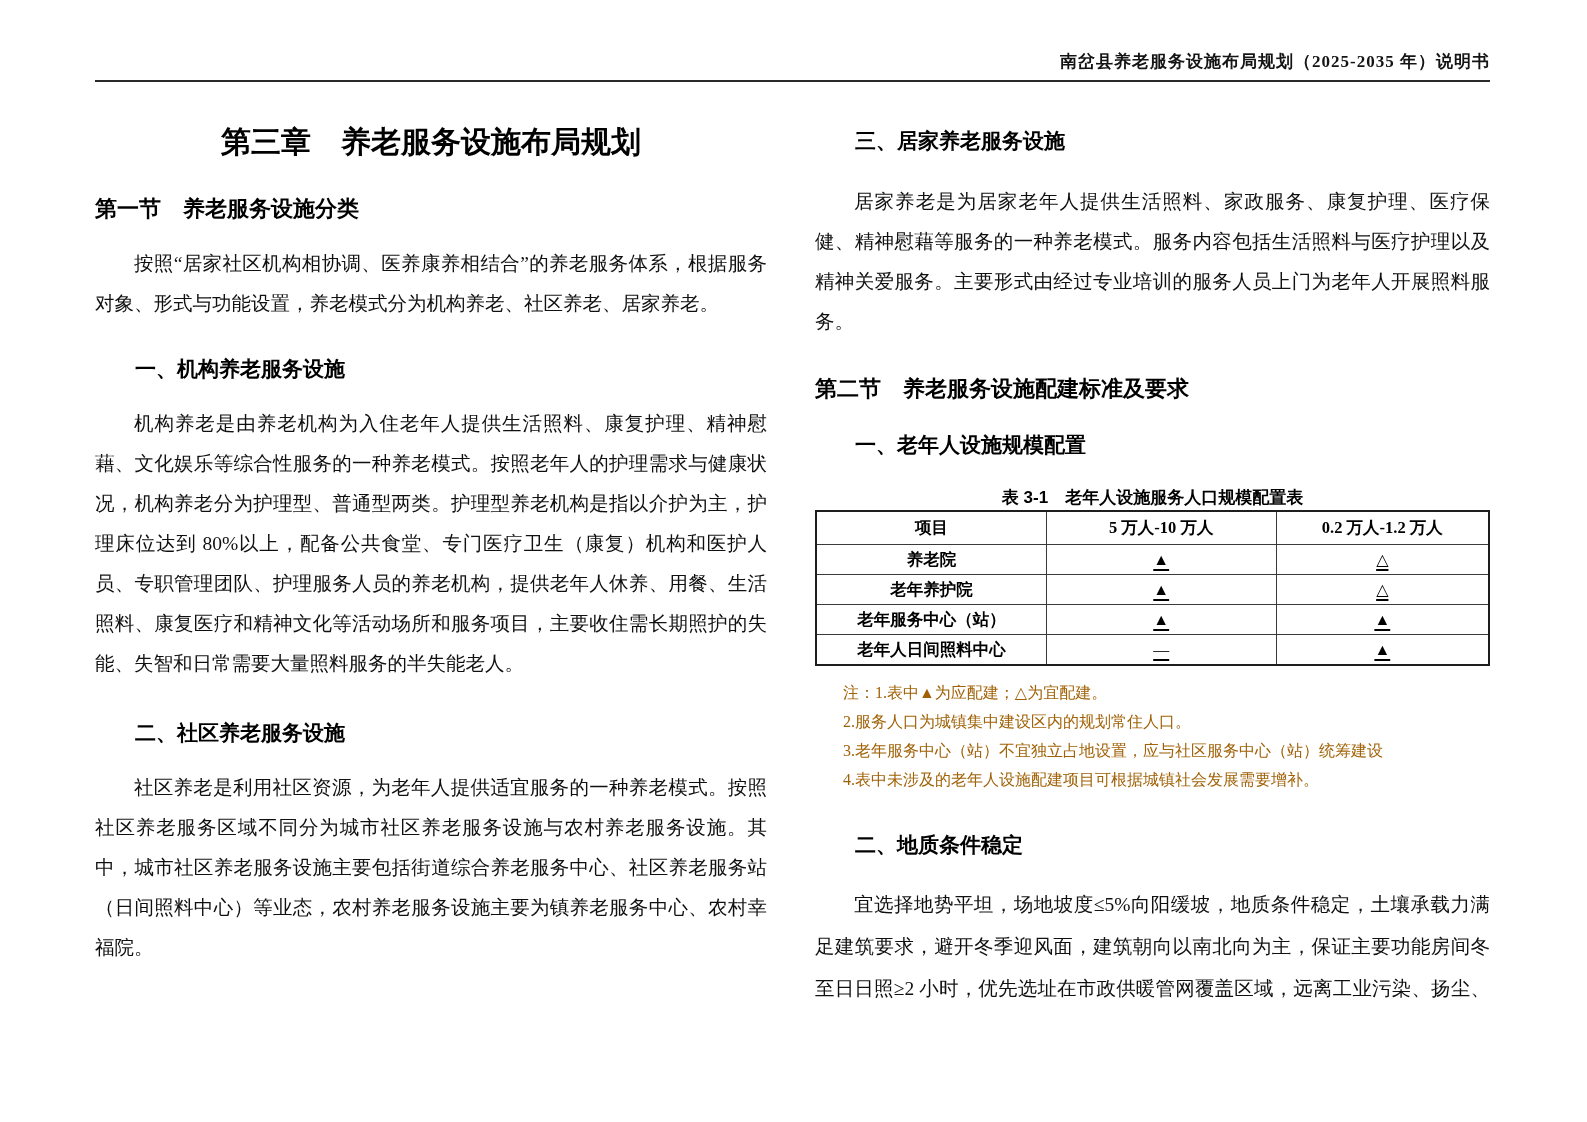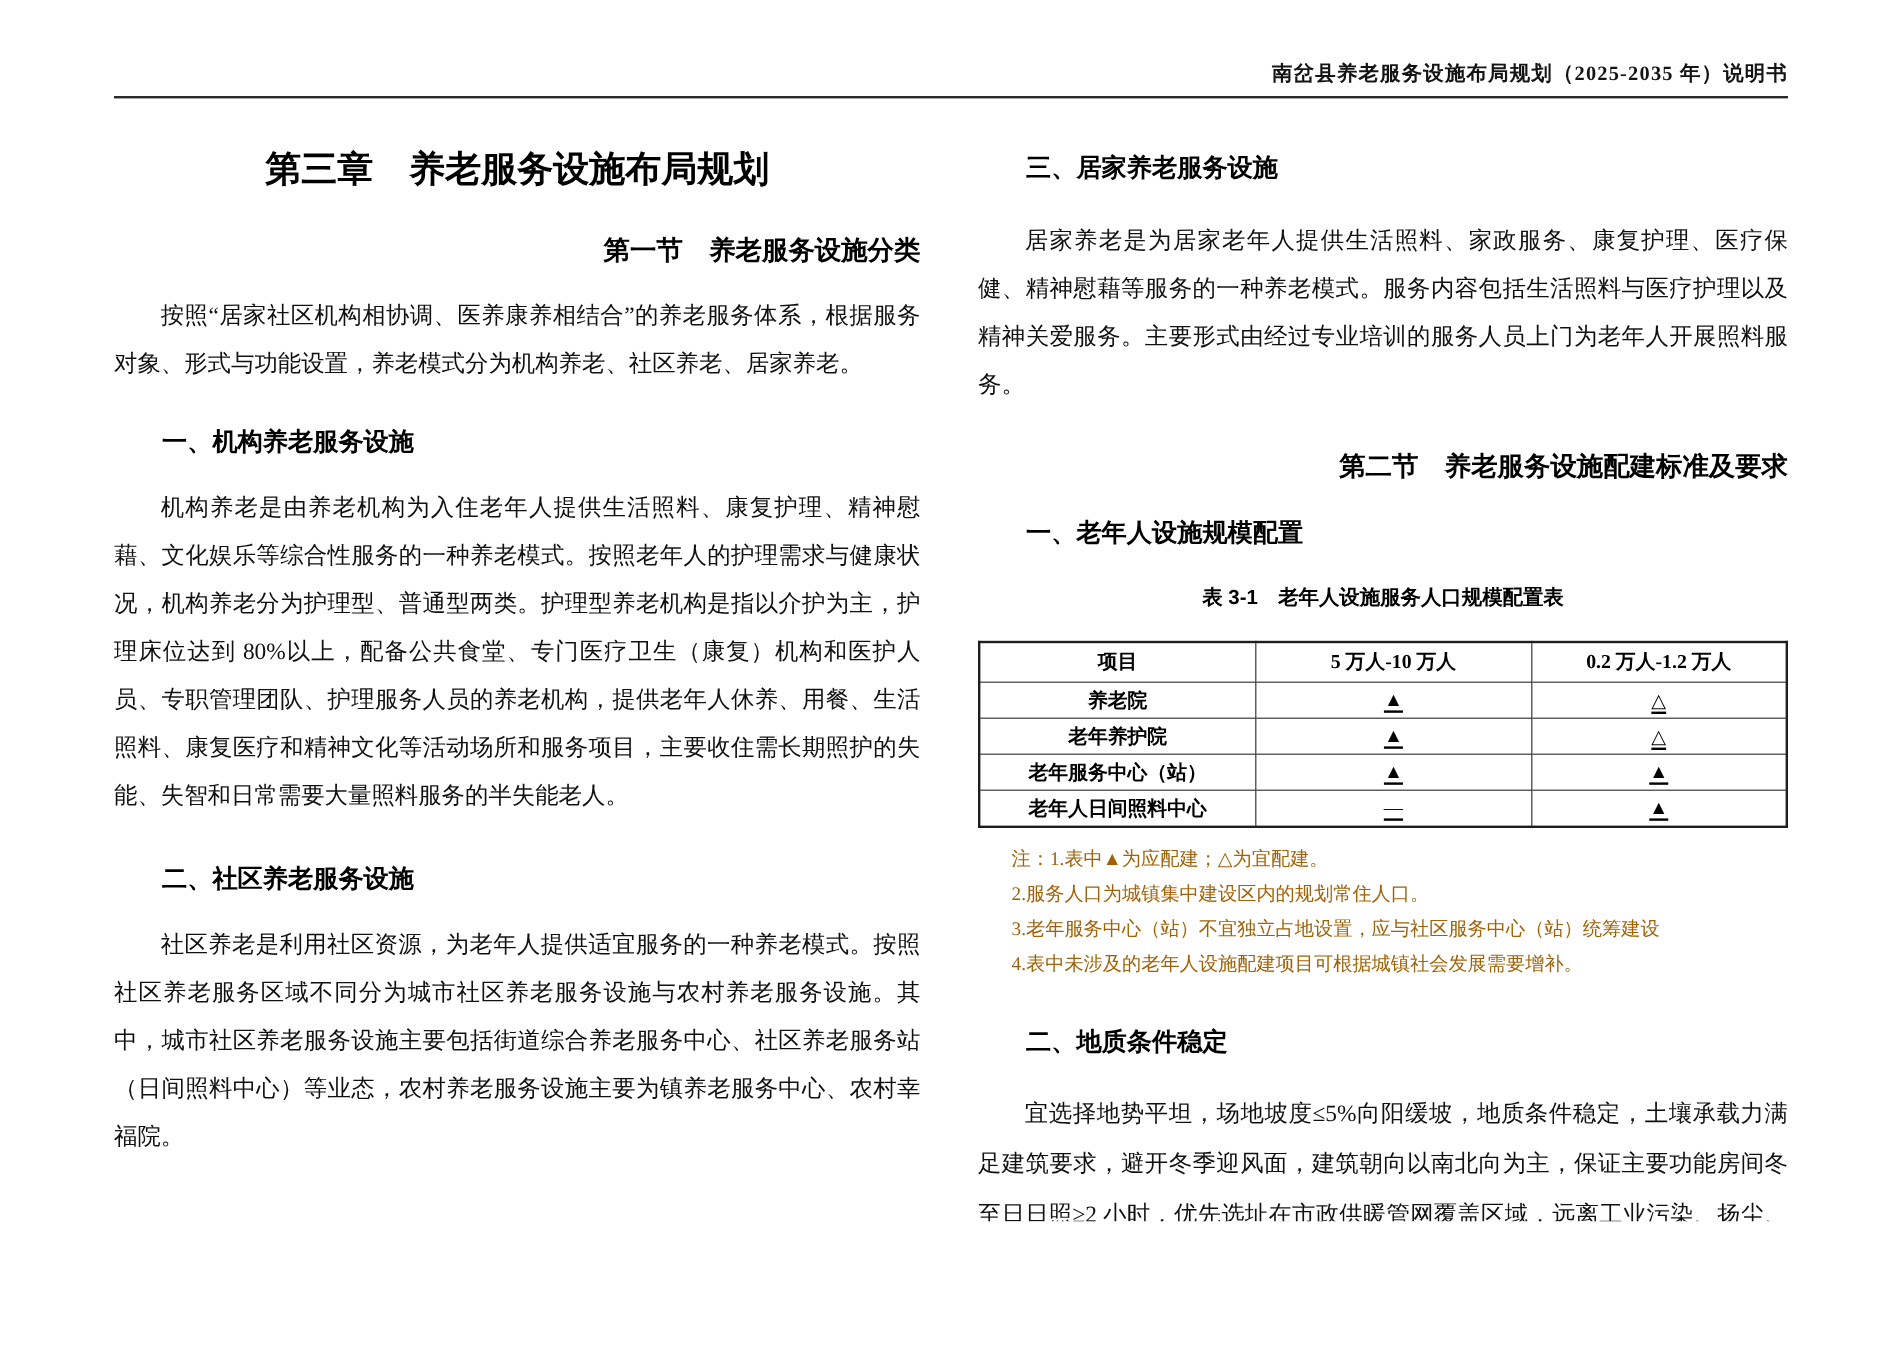--- a/index.html
+++ b/index.html
@@ -26,21 +26,21 @@
   .col{position:absolute;top:112px;}
   .col-left{left:95px;width:672px;}
   .col-right{left:815px;width:675px;}
 
   .chapter-title{
     margin:10px 0 0 0;text-align:center;
     font-family:"Liberation Sans","DejaVu Sans",sans-serif;
     font-weight:bold;font-size:30px;line-height:40px;color:#000;
   }
   .section-title{
-    margin:32px 0 0 0;text-align:right;
+    margin:32px 0 0 0;text-align:left;
     font-family:"Liberation Sans","DejaVu Sans",sans-serif;
     font-weight:bold;font-size:22px;line-height:30px;color:#000;
   }
   .sub-heading{
     margin:30px 0 0 0;padding-left:40px;
     font-family:"Liberation Sans","DejaVu Sans",sans-serif;
     font-weight:bold;font-size:21px;line-height:30px;color:#000;
   }
   .body-para{
     margin:20px 0 0 0;
@@ -48,21 +48,21 @@
     text-align:justify;text-align-last:left;
     text-indent:2em;color:#101010;
   }
   
   .table-caption{
     margin:26px 0 0 0;text-align:center;
     font-family:"Liberation Sans","DejaVu Sans",sans-serif;
     font-weight:bold;font-size:17px;line-height:24px;color:#000;
   }
   table.cfg{
-    margin-top:24px;width:100%;
+    margin-top:0;width:100%;
     border-collapse:collapse;
     border:2px solid #1e1e1e;
     table-layout:fixed;
   }
   table.cfg th, table.cfg td{
     border:1px solid #3a3a3a;
     text-align:center;vertical-align:middle;
     padding:0;
   }
   table.cfg th{

